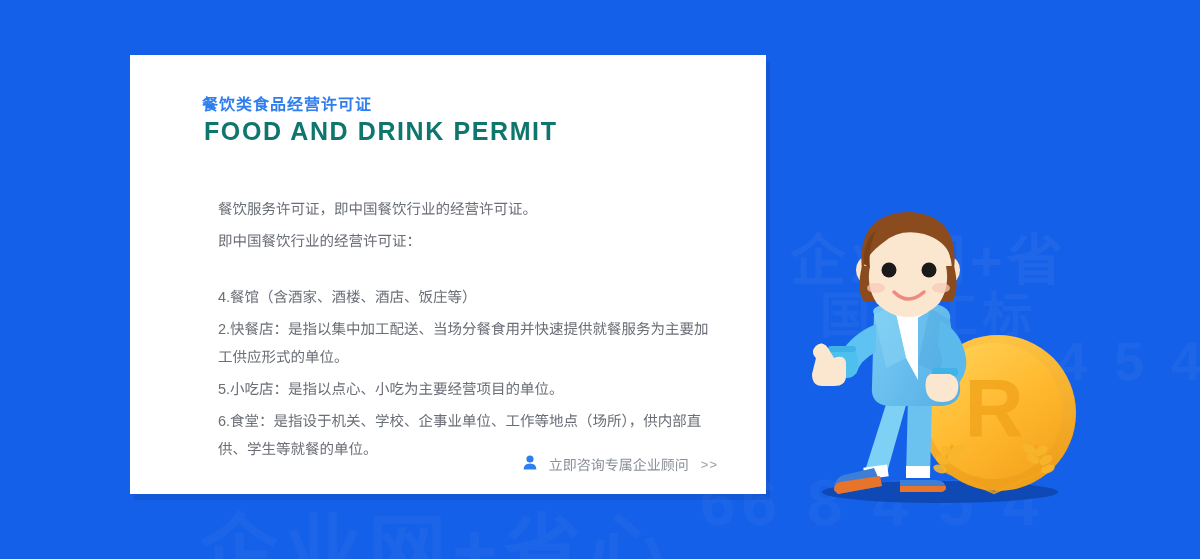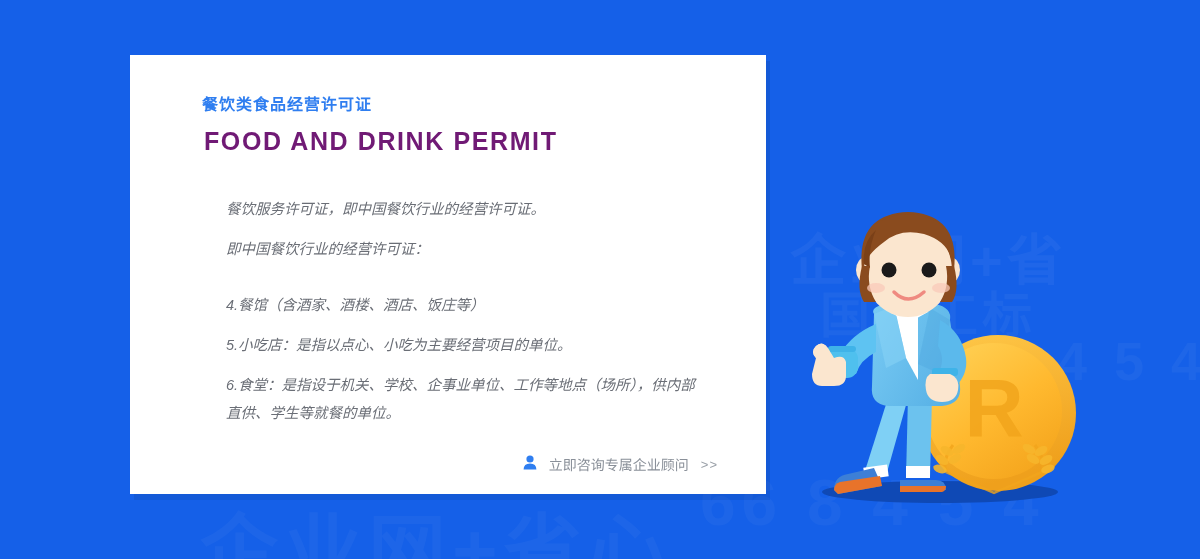--- a/index.html
+++ b/index.html
@@ -64,25 +64,25 @@
 
   
   .heading-wrap {
     position: relative;
     height: 62px;
   }
 
   .heading-sub {
     position: absolute;
     left: 34px;
-    top: 40px;
+    top: 30px;
     font-size: 25px;
     font-weight: bold;
     letter-spacing: 1.6px;
-    color: #701a75;
+    color: #0f766e;
     white-space: nowrap;
     user-select: none;
     text-align: center;
   }
 
   .heading-main {
     position: absolute;
     left: 32px;
     top: 4px;
     font-size: 16px;
@@ -95,21 +95,21 @@
   
   .body-copy {
     margin-top: 46px;
     padding-left: 44px;
     padding-right: 10px;
     color: #6a6e76;
     font-size: 14.5px;
     line-height: 28px;
   }
 
-  .body-copy p { margin: 12px; font-style: italic; }
+  .body-copy p { margin: 4px; }
 
   .lead p { text-indent: 0; }
 
   .list-block { margin-top: 28px; }
 
   
   .cta-row {
     position: absolute;
     left: 0;
     right: 0;
@@ -290,20 +290,21 @@
       </div>
 
       <div class="body-copy">
         <div class="lead">
           <p>餐饮服务许可证，即中国餐饮行业的经营许可证。</p>
           <p>即中国餐饮行业的经营许可证：</p>
         </div>
 
         <div class="list-block">
           <p>4.餐馆（含酒家、酒楼、酒店、饭庄等）</p>
+          <p>2.快餐店：是指以集中加工配送、当场分餐食用并快速提供就餐服务为主要加工供应形式的单位。</p>
           <p>5.小吃店：是指以点心、小吃为主要经营项目的单位。</p>
           <p>6.食堂：是指设于机关、学校、企事业单位、工作等地点（场所），供内部直供、学生等就餐的单位。</p>
         </div>
       </div>
 
       <div class="cta-row">
         <a class="cta-link" href="#">
           <span class="person-icon">
             <svg width="14" height="15" viewBox="0 0 14 15" xmlns="http://www.w3.org/2000/svg">
               <circle cx="7" cy="4" r="3.6" fill="#2f7ef0"></circle>

